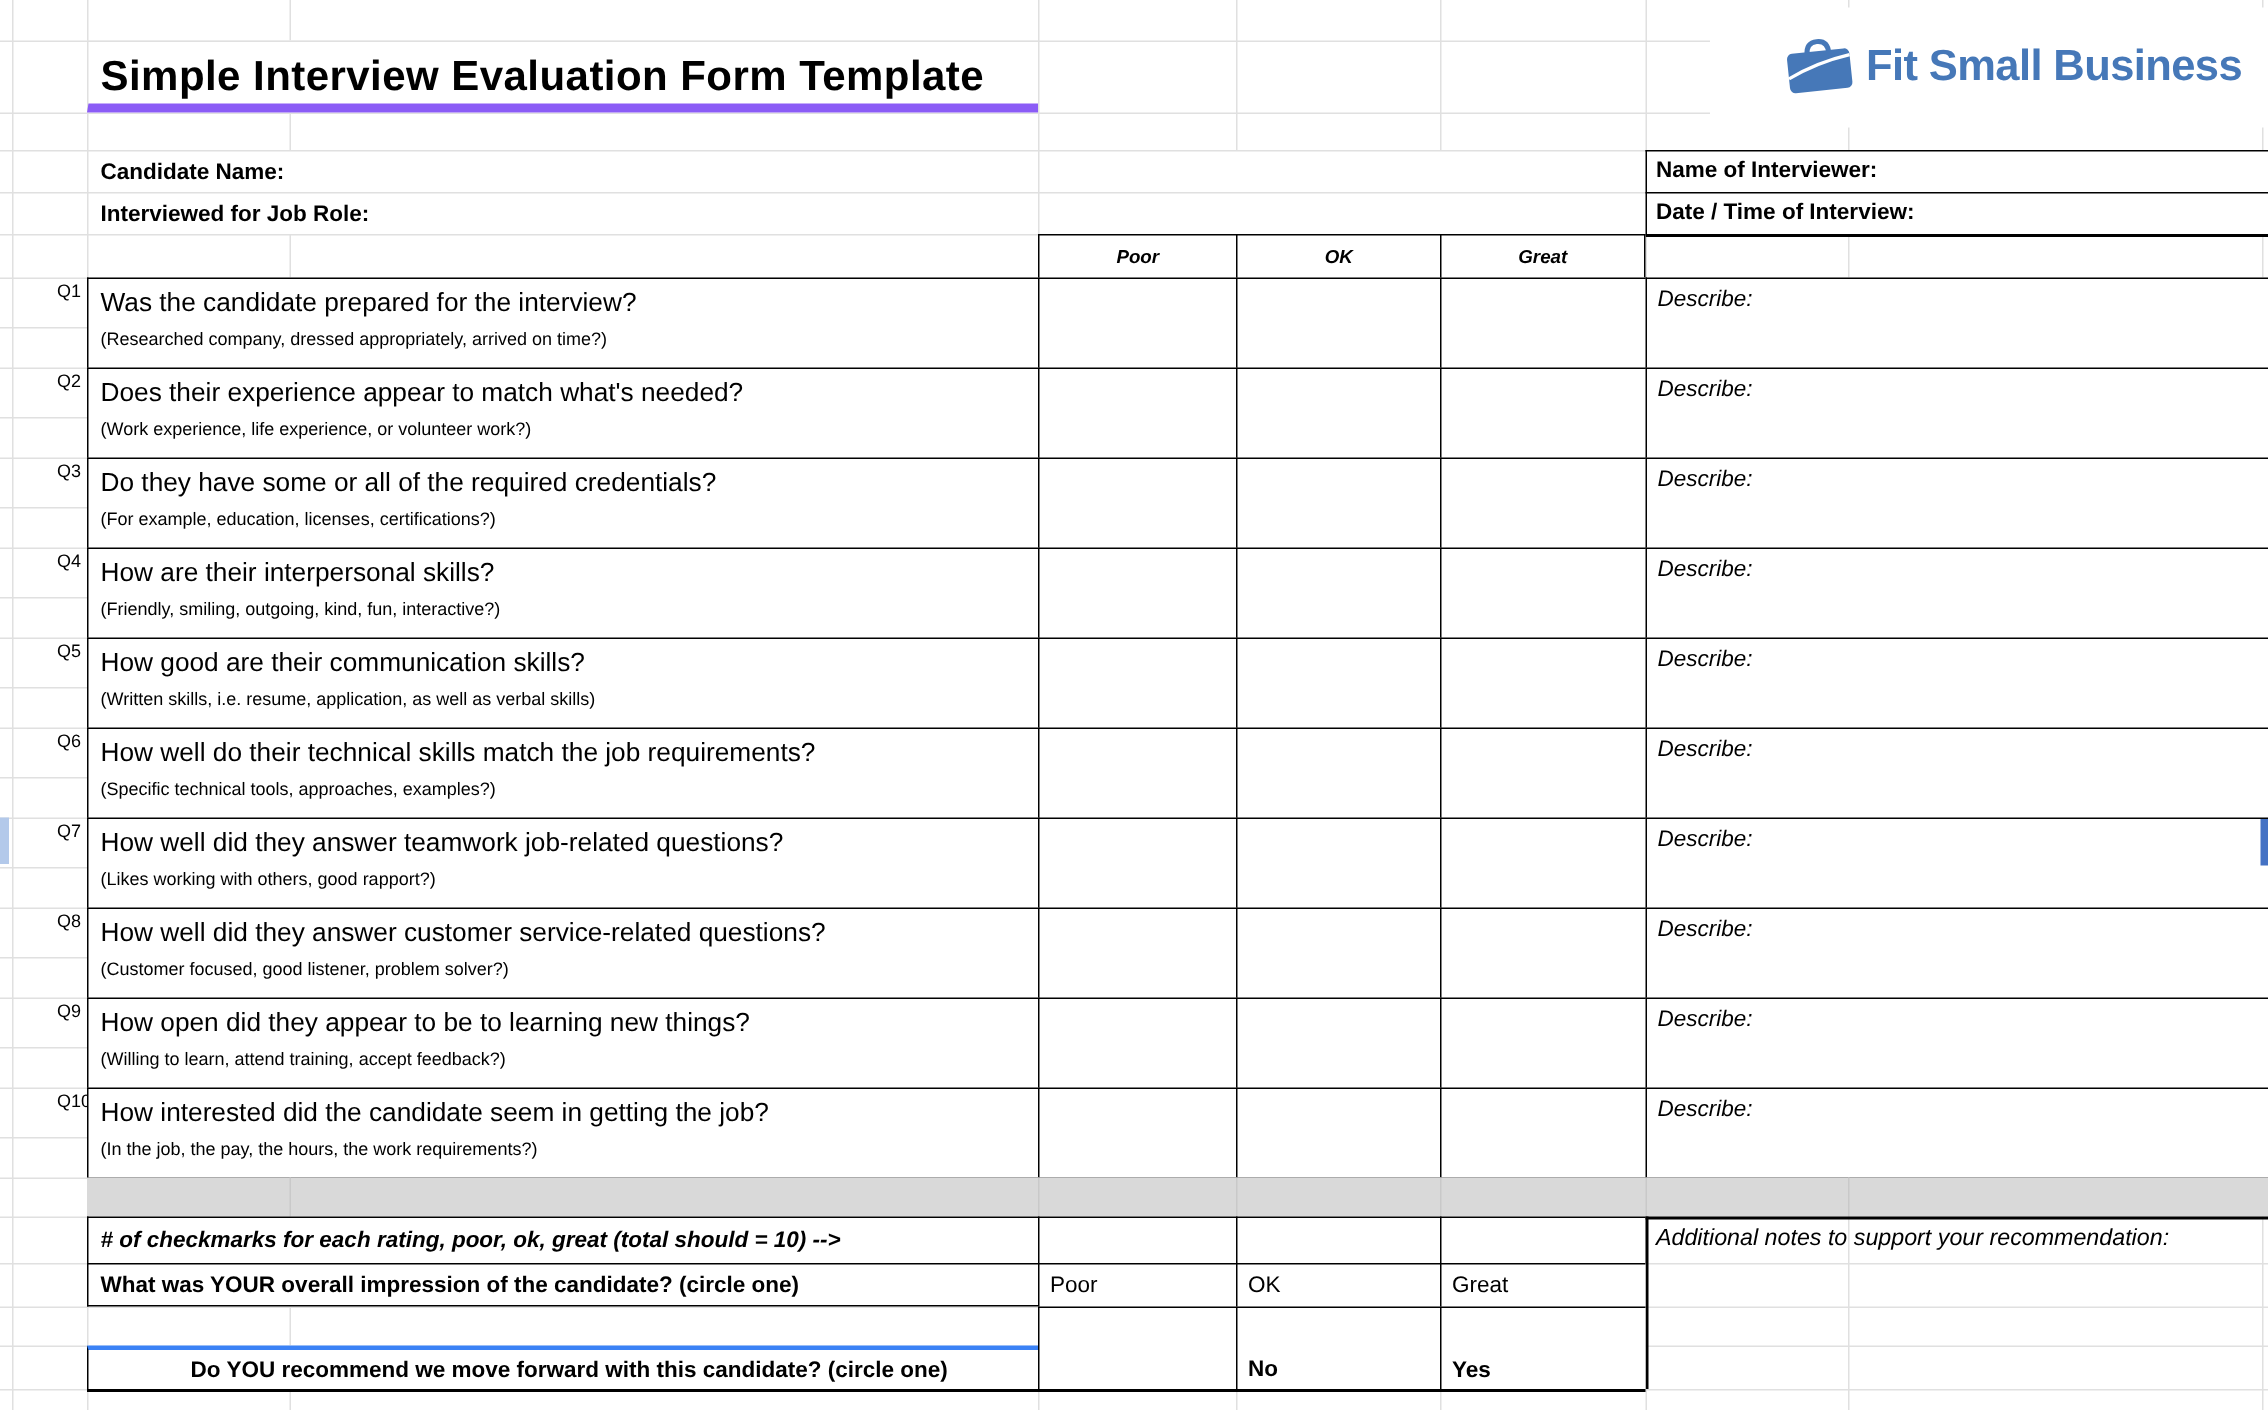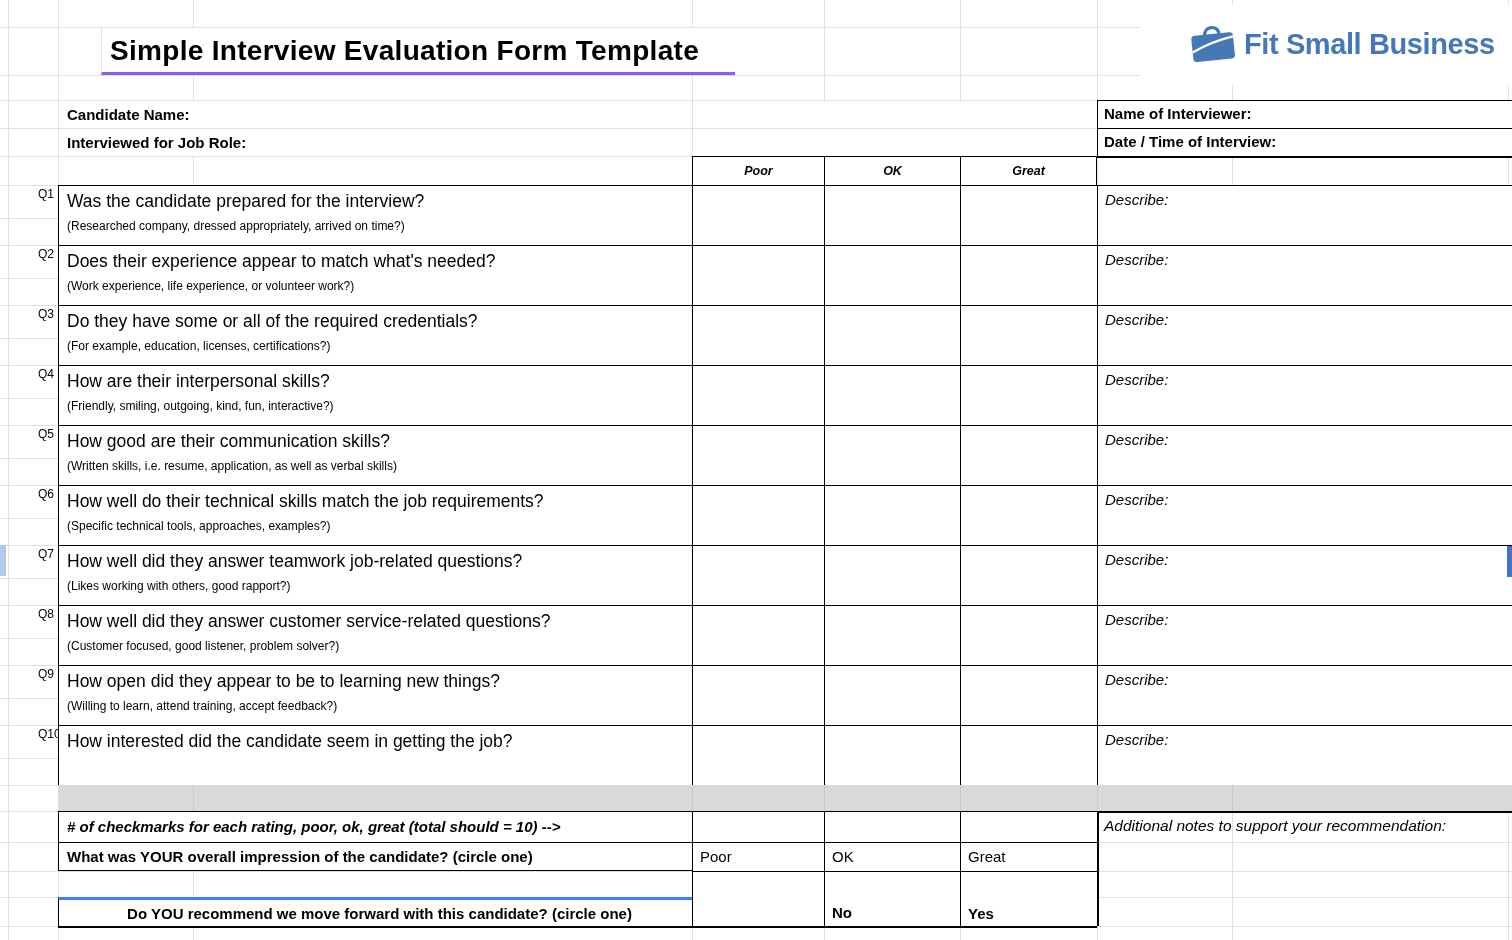--- a/index.html
+++ b/index.html
@@ -10,21 +10,21 @@
   .abs{position:absolute;box-sizing:border-box;}
   .white{background:#fff;}
   
   .bk-t{border-top:1.5px solid #000;}
   .bk-l{border-left:1.5px solid #000;}
   .bk-b{border-bottom:1.5px solid #000;}
   .bk-r{border-right:1.5px solid #000;}
   
   .gy-t{border-top:1px solid #e0e0e0;}
   .gy-l{border-left:1px solid #e0e0e0;}
-  .gy-b{border-bottom:3px solid #8b5cf6;margin-left:43px;}
+  .gy-b{border-bottom:6px solid #8b5cf6;}
   .gv{position:absolute;top:0;width:1px;height:940px;background:#e0e0e0;}
   .gh{position:absolute;left:0;height:1px;width:1512px;background:#e0e0e0;}
   .hline{position:absolute;height:1.5px;background:#000;}
   .vline{position:absolute;width:1.5px;background:#000;}
 
   .title-cell{left:58px;top:27px;width:634px;height:48px;font-size:28px;font-weight:bold;
     line-height:46px;padding-left:8px;letter-spacing:.3px;}
   .hdr-label{font-size:15px;font-weight:bold;line-height:27px;padding-left:8px;}
   .box-label{font-size:15px;font-weight:bold;line-height:26px;padding-left:6px;}
 
@@ -246,20 +246,21 @@
     <div class="rcell r-ok white bk-t bk-l"></div>
     <div class="rcell r-great white bk-t bk-l"></div>
     <div class="dcell white bk-t bk-l">
       <span class="dlabel">Describe:</span>
     </div>
   </div>
       <div class="qblock" style="top: 725px;">
     <div class="qnum">Q10</div>
     <div class="qcell white bk-t bk-l">
       <div class="qtext">How interested did the candidate seem in getting the job?</div>
+      <div class="qhint">(In the job, the pay, the hours, the work requirements?)</div>
     </div>
     <div class="rcell r-poor white bk-t bk-l"></div>
     <div class="rcell r-ok white bk-t bk-l"></div>
     <div class="rcell r-great white bk-t bk-l"></div>
     <div class="dcell white bk-t bk-l">
       <span class="dlabel">Describe:</span>
     </div>
   </div>
     </div>
 

